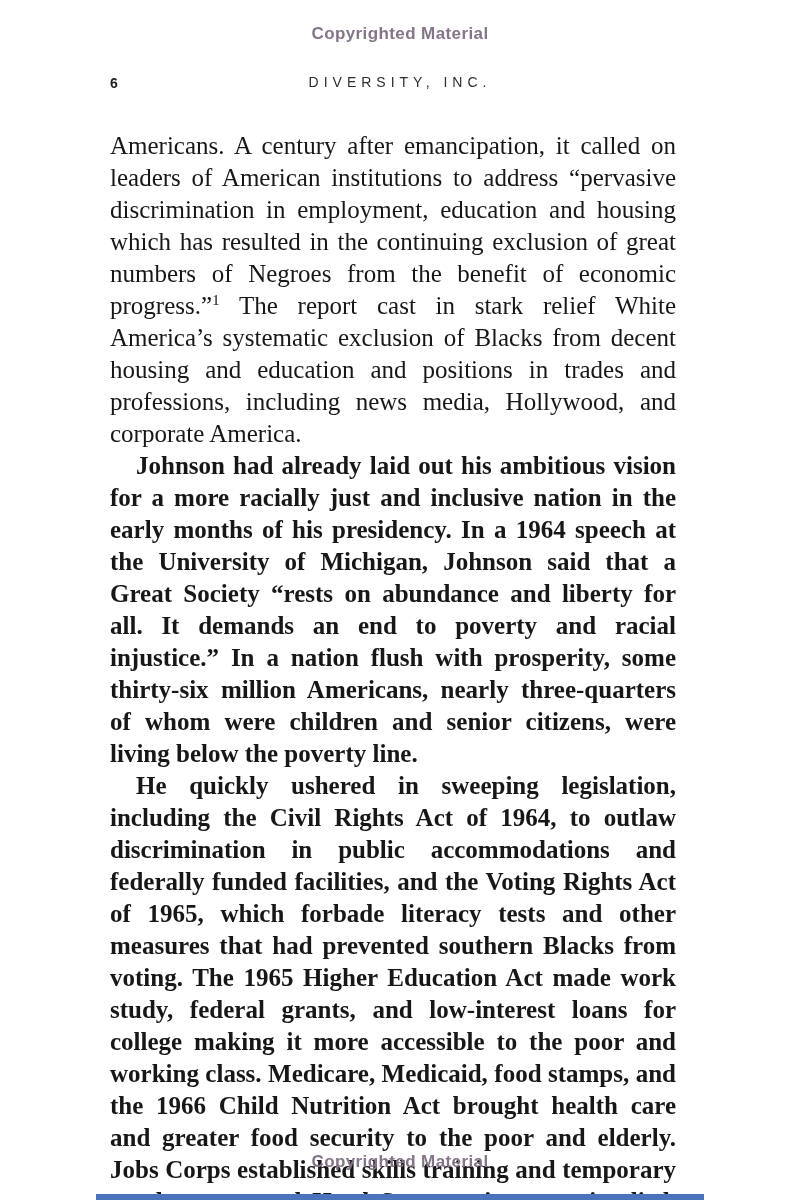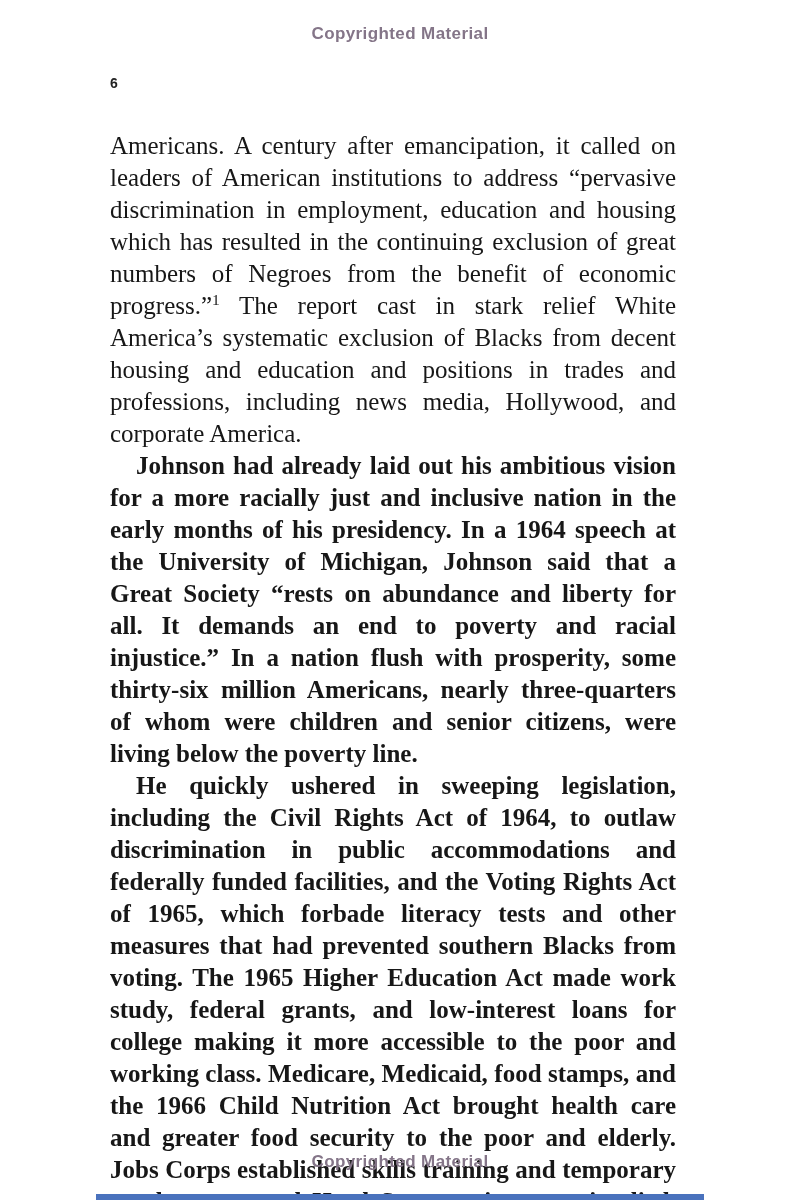--- a/index.html
+++ b/index.html
@@ -89,20 +89,21 @@
 </style>
 </head>
 <body>
 
 <div class="page">
 
   <div class="watermark top">Copyrighted Material</div>
 
   <div class="page-header">
     <span class="page-number">6</span>
+    <span class="running-title">DIVERSITY, INC.</span>
   </div>
 
   <div class="body-text">
     <p>
       <span>Americans. A century after emancipation, it called on leaders of American institutions to address “pervasive discrimination in employment, education and housing which has resulted in the continuing exclusion of great numbers of Negroes from the benefit of economic progress.”</span><sup class="footnote-sup">1</sup><span> The report cast in stark relief White America’s systematic exclusion of Blacks from decent housing and education and positions in trades and professions, including news media, Hollywood, and corporate America.</span>
     </p>
     <p class="indent">Johnson had already laid out his ambitious vision for a more racially just and inclusive nation in the early months of his presidency. In a 1964 speech at the University of Michigan, Johnson said that a Great Society “rests on abundance and liberty for all. It demands an end to poverty and racial injustice.” In a nation flush with prosperity, some thirty-six million Americans, nearly three-quarters of whom were children and senior citizens, were living below the poverty line.</p>
     <p class="indent">He quickly ushered in sweeping legislation, including the Civil Rights Act of 1964, to outlaw discrimination in public accommodations and federally funded facilities, and the Voting Rights Act of 1965, which forbade literacy tests and other measures that had prevented southern Blacks from voting. The 1965 Higher Education Act made work study, federal grants, and low-interest loans for college making it more accessible to the poor and working class. Medicare, Medicaid, food stamps, and the 1966 Child Nutrition Act brought health care and greater food security to the poor and elderly. Jobs Corps established skills training and temporary employment; and Head Start, as its name implied, offered early education along with medical and dental care to level the playing field for poor children.</p>
   </div>
 

